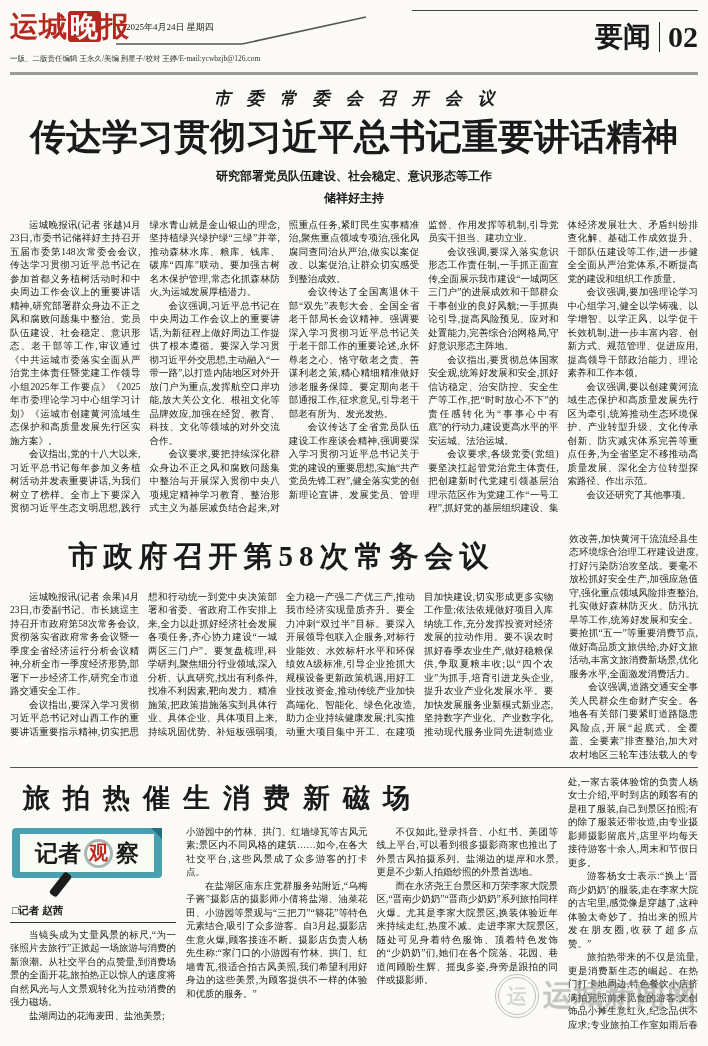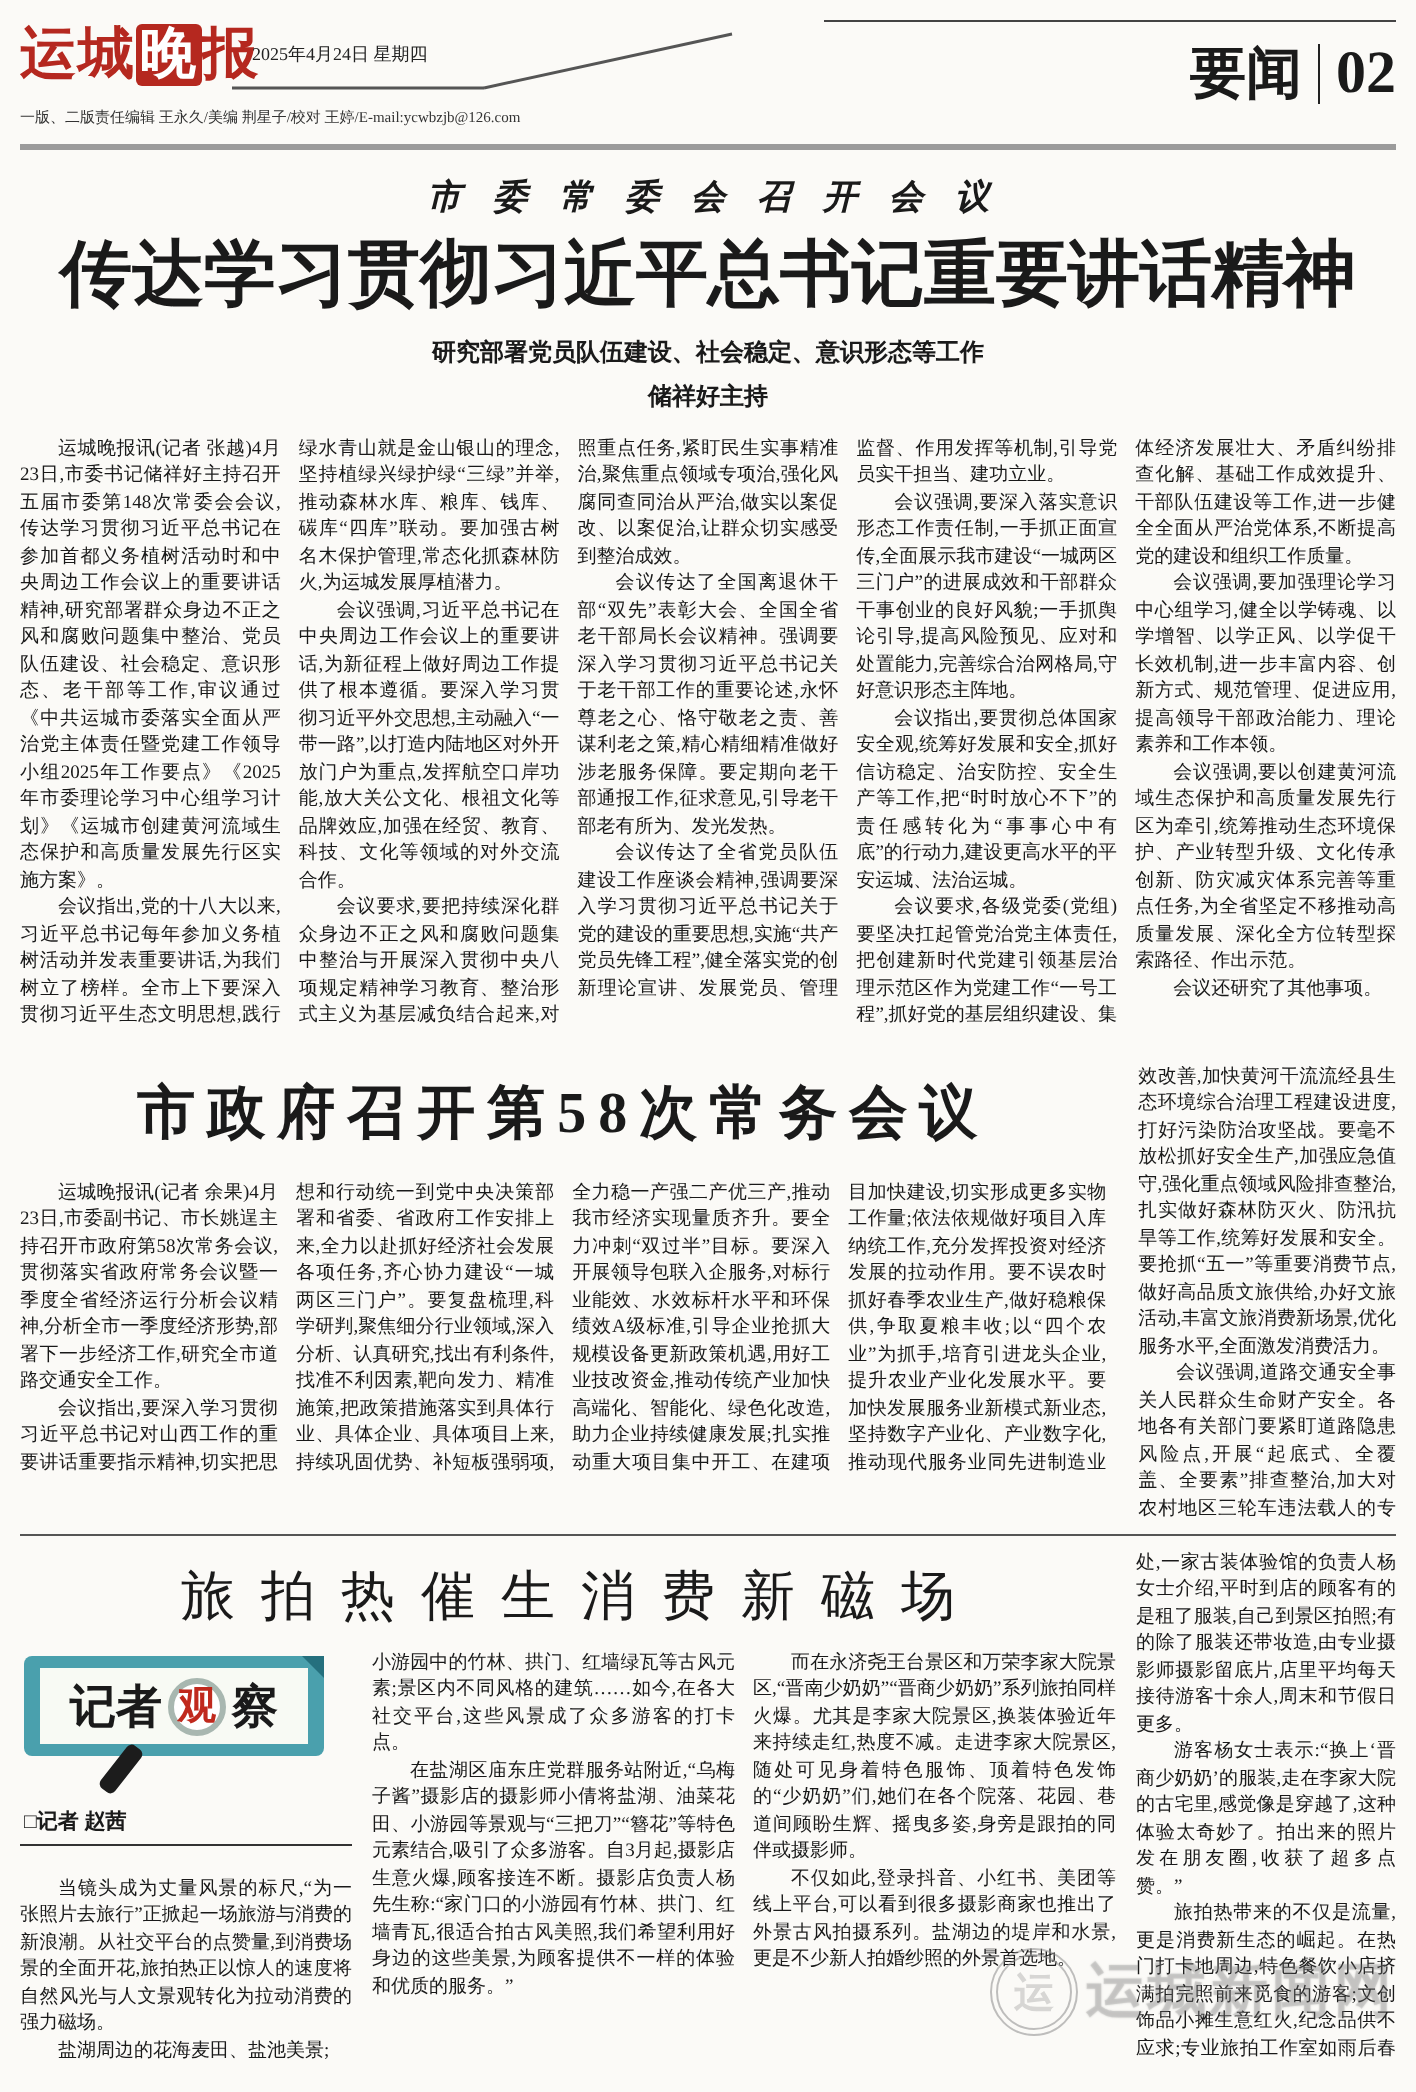--- a/index.html
+++ b/index.html
@@ -47,21 +47,21 @@
   .headline2 { text-align:center; font-weight:900; font-size:29px; letter-spacing:6px;
                font-family:"Liberation Serif", serif; margin:4px 0 14px; }
   .cols4 { column-count:4; column-gap:9px; height:160px; overflow:hidden; }
   .a2-right { width:130px; height:226px; overflow:hidden; }
 
   .rule { height:1px; background:#555; margin:8px 0 4px; }
 
   
   .article3 { display:flex; gap:10px; position:relative; height:262px; }
   .a3-left { width:548px; }
-  .headline3 { text-align:center; font-weight:400; font-size:27px; letter-spacing:13px;
+  .headline3 { font-weight:700; font-size:27px; letter-spacing:13px;
                font-family:"Liberation Serif", serif; margin:8px 0 10px 13px; }
   .a3-cols { display:flex; gap:10px; }
   .a3-col1 { width:166px; }
   .a3-mid { flex:1; column-count:2; column-gap:9px; height:188px; overflow:hidden; }
   .a3-col1-text { height:96px; overflow:hidden; }
 
   
   .observer { position:relative; width:150px; height:58px; margin:2px 0 0 2px; }
   .obs-box { position:relative; background:#4aa0ad; border-radius:4px; width:150px; height:50px;
              padding:6px 8px; }
@@ -69,21 +69,21 @@
                 border-left:11px solid transparent; border-top:11px solid #25707e; }
   .obs-inner { background:#f8faf4; height:38px; display:flex; align-items:center;
                justify-content:center; gap:3px; font-weight:900; font-size:23px;
                font-family:"Liberation Serif", serif; }
   .obs-lens { width:29px; height:29px; border:3px solid #a8b7b0; border-radius:50%;
               background:#fff; display:flex; align-items:center; justify-content:center; flex:none; }
   .obs-red { color:#c0291d; font-size:19px; font-weight:900; }
   .obs-handle { position:absolute; left:44px; bottom:-12px; width:9px; height:27px;
                 background:#1c1c1c; border-radius:3px; transform:rotate(38deg); }
   .byline { font-size:10.5px; font-weight:700; border-bottom:1px solid #333;
-            padding:0 2px 4px; margin:18px 0 16px; font-family:"Liberation Sans", sans-serif; }
+            padding:0 2px 4px; margin:18px 0 6px; font-family:"Liberation Sans", sans-serif; }
 
   .a3-right { width:130px; height:258px; overflow:hidden; padding-top:4px; }
 
   
   .watermark { position:absolute; right:0; bottom:16px; display:flex; align-items:center;
                gap:4px; opacity:0.55; pointer-events:none; }
   .wm-circle { width:44px; height:44px; border:4px double #8d8d8d; border-radius:50%;
                display:flex; align-items:center; justify-content:center;
                color:rgba(120,120,120,0.5); font-size:20px; font-weight:900; flex:none; }
   .wm-text { font-size:29px; font-weight:900; font-family:Liberation Serif, serif;
@@ -174,22 +174,22 @@
           <div class="byline">□记者 赵茜</div>
           <div class="body a3-col1-text">
             <p>当镜头成为丈量风景的标尺,“为一张照片去旅行”正掀起一场旅游与消费的新浪潮。从社交平台的点赞量,到消费场景的全面开花,旅拍热正以惊人的速度将自然风光与人文景观转化为拉动消费的强力磁场。</p>
             <p>盐湖周边的花海麦田、盐池美景;</p>
           </div>
         </div>
 
         <div class="a3-mid body">
           <p class="noindent">小游园中的竹林、拱门、红墙绿瓦等古风元素;景区内不同风格的建筑……如今,在各大社交平台,这些风景成了众多游客的打卡点。</p>
           <p>在盐湖区庙东庄党群服务站附近,“乌梅子酱”摄影店的摄影师小倩将盐湖、油菜花田、小游园等景观与“三把刀”“簪花”等特色元素结合,吸引了众多游客。自3月起,摄影店生意火爆,顾客接连不断。摄影店负责人杨先生称:“家门口的小游园有竹林、拱门、红墙青瓦,很适合拍古风美照,我们希望利用好身边的这些美景,为顾客提供不一样的体验和优质的服务。”</p>
+          <p>不仅如此,登录抖音、小红书、美团等线上平台,可以看到很多摄影商家也推出了外景古风拍摄系列。盐湖边的堤岸和水景,更是不少新人拍婚纱照的外景首选地。</p>
           <p>而在永济尧王台景区和万荣李家大院景区,“晋南少奶奶”“晋商少奶奶”系列旅拍同样火爆。尤其是李家大院景区,换装体验近年来持续走红,热度不减。走进李家大院景区,随处可见身着特色服饰、顶着特色发饰的“少奶奶”们,她们在各个院落、花园、巷道间顾盼生辉、摇曳多姿,身旁是跟拍的同伴或摄影师。</p>
-          <p>不仅如此,登录抖音、小红书、美团等线上平台,可以看到很多摄影商家也推出了外景古风拍摄系列。盐湖边的堤岸和水景,更是不少新人拍婚纱照的外景首选地。</p>
 
         </div>
 
       </div>
     </div>
 
     <div class="a3-right body">
       <p class="noindent">处,一家古装体验馆的负责人杨女士介绍,平时到店的顾客有的是租了服装,自己到景区拍照;有的除了服装还带妆造,由专业摄影师摄影留底片,店里平均每天接待游客十余人,周末和节假日更多。</p>
       <p>游客杨女士表示:“换上‘晋商少奶奶’的服装,走在李家大院的古宅里,感觉像是穿越了,这种体验太奇妙了。拍出来的照片发在朋友圈,收获了超多点赞。”</p>
       <p>旅拍热带来的不仅是流量,更是消费新生态的崛起。在热门打卡地周边,特色餐饮小店挤满拍完照前来觅食的游客;文创饰品小摊生意红火,纪念品供不应求;专业旅拍工作室如雨后春笋般涌现,提供从妆造、拍摄到精修的一站式服务;主题民宿凭借独特的设计和优越的观景位置,成为游客的住宿首选,形成了一条完整的消费链条,成为区域消费的新标签。</p>

